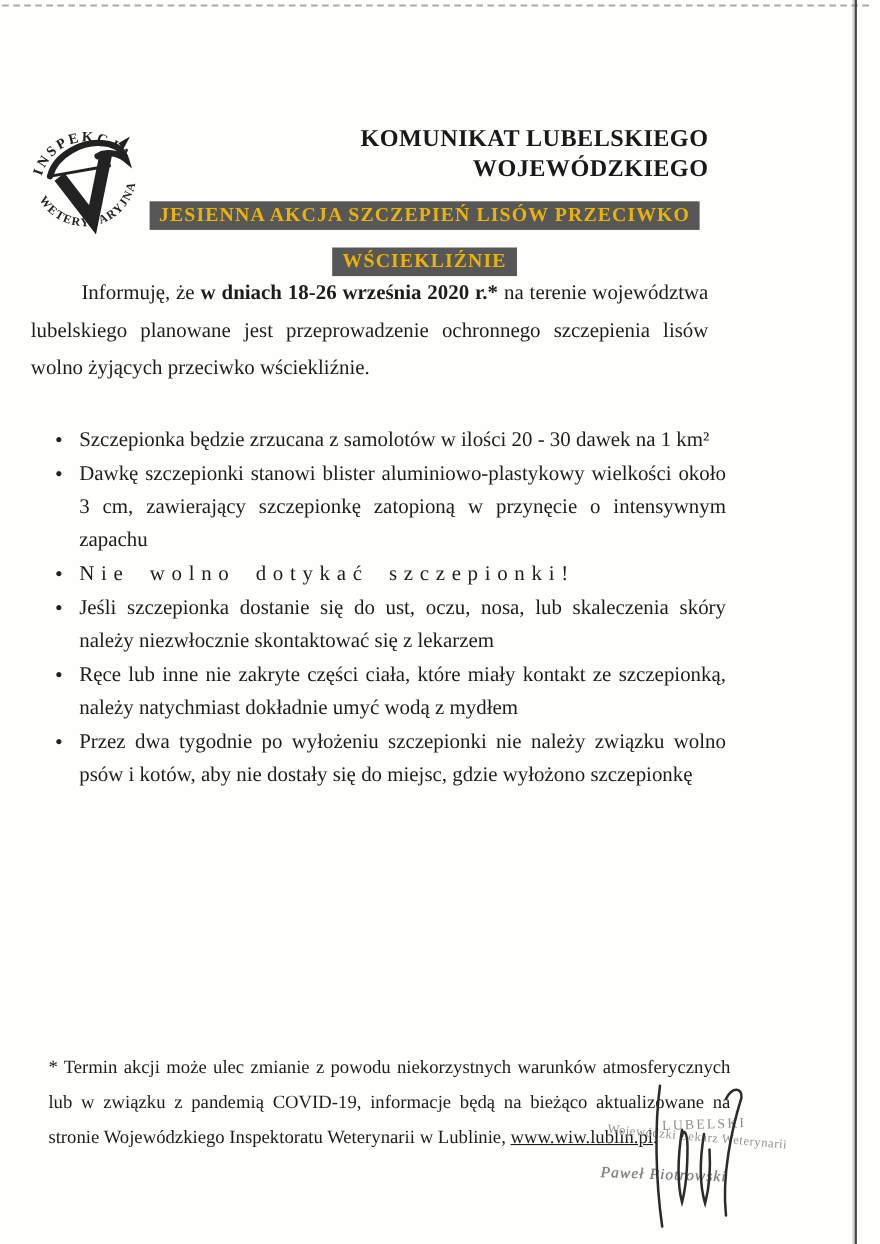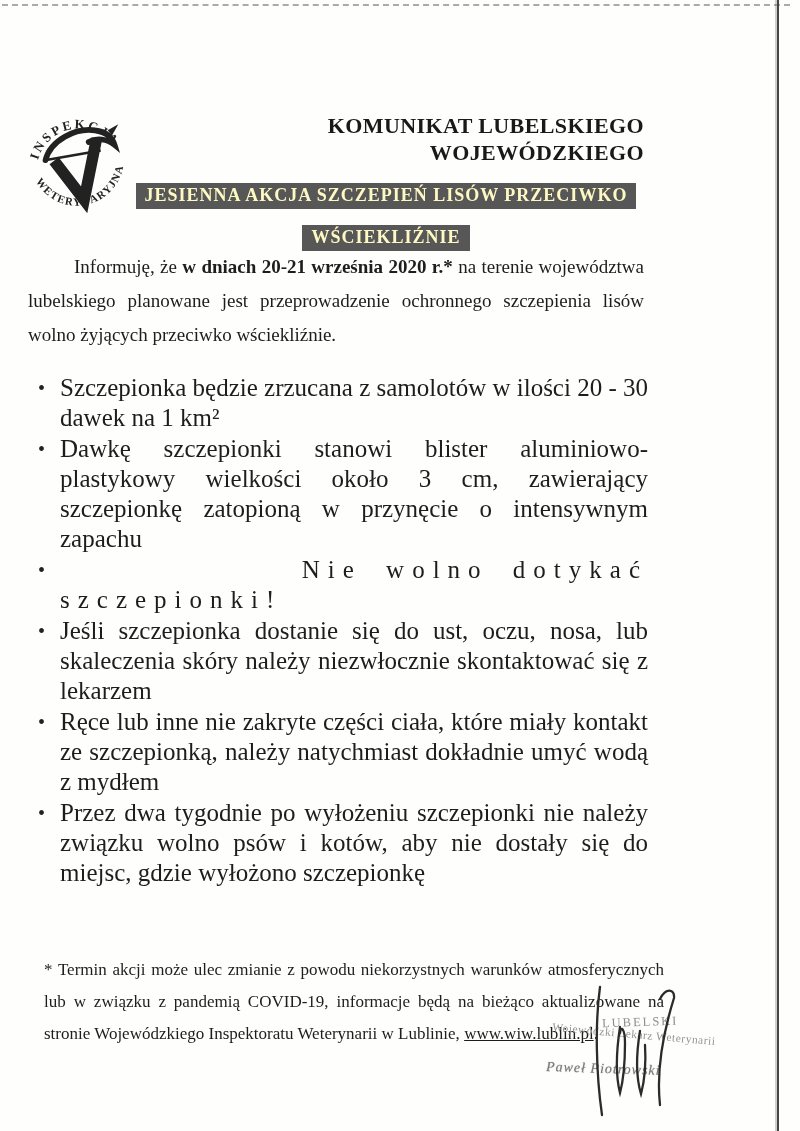--- a/index.html
+++ b/index.html
@@ -21,31 +21,31 @@
   .logo-arc{font-family:"Liberation Serif","DejaVu Serif",serif;
     font-weight:bold;fill:#222;}
   .arc-top-text{font-size:12.5px;letter-spacing:2.5px;}
   .arc-bottom-text{font-size:10.5px;letter-spacing:1.2px;}
   
   .title-block{position:absolute;left:128px;top:112px;width:516px;
     text-align:right;font-weight:bold;font-size:22px;line-height:27px;
     letter-spacing:.4px;color:#191919;}
   
   .banner{position:absolute;left:128px;top:183px;width:516px;text-align:center;}
-  .banner-line{display:inline-block;background:#575757;color:#fef9c3;
+  .banner-line{display:inline-block;background:#575757;color:#eab308;
     font-weight:bold;font-size:18px;letter-spacing:1px;
     padding:2px 9px 3px 9px;}
   .banner-line2{margin-top:16px;}
   
   .intro{position:absolute;left:28px;top:250px;width:616px;margin:0;
     font-size:19px;line-height:34px;text-align:justify;text-align-last:left;
     text-indent:46px;}
   
-  .bullets{position:absolute;left:30px;top:369px;width:614px;margin:4px;
-    padding:0;list-style:none;font-size:25px;line-height:30px;}
+  .bullets{position:absolute;left:30px;top:369px;width:614px;margin:16px;
+    padding:0;list-style:none;font-size:19px;line-height:30px;}
   .bullets li{position:relative;padding-left:26px;text-align:justify;
     text-align-last:left;margin:0 0 1px 0;}
   .bullets li::before{content:"•";position:absolute;left:4px;top:0;
     font-size:20px;color:#222;}
   .bullets li.shout{font-weight:normal;letter-spacing:.32em;word-spacing:.4em;
     text-align:right;}
   
   .footnote{position:absolute;left:44px;top:954px;width:620px;margin:0;
     font-size:17px;line-height:32px;text-align:justify;text-align-last:left;}
   .url{color:#1d1d1d;text-decoration:underline;cursor:pointer;}
@@ -97,21 +97,21 @@
 
   <header class="title-block">
     <div>KOMUNIKAT LUBELSKIEGO WOJEWÓDZKIEGO</div>
   </header>
 
   <div class="banner">
     <div><span class="banner-line">JESIENNA AKCJA SZCZEPIEŃ LISÓW PRZECIWKO</span></div>
     <div><span class="banner-line banner-line2">WŚCIEKLIŹNIE</span></div>
   </div>
 
-  <p class="intro"><span>Informuję, że </span><strong>w dniach 20-21 września 2020 r.*</strong><span> na terenie województwa lubelskiego planowane jest przeprowadzenie ochronnego szczepienia lisów wolno żyjących przeciwko wściekliźnie.</span></p>
+  <p class="intro"><span>Informuję, że </span><strong>w dniach 18-26 września 2020 r.*</strong><span> na terenie województwa lubelskiego planowane jest przeprowadzenie ochronnego szczepienia lisów wolno żyjących przeciwko wściekliźnie.</span></p>
 
   <ul class="bullets">
     <li>Szczepionka będzie zrzucana z samolotów w ilości 20 - 30 dawek na 1 km²</li>
     <li>Dawkę szczepionki stanowi blister aluminiowo-plastykowy wielkości około 3 cm, zawierający szczepionkę zatopioną w przynęcie o intensywnym zapachu</li>
     <li class="shout">Nie wolno dotykać szczepionki!</li>
     <li>Jeśli szczepionka dostanie się do ust, oczu, nosa, lub skaleczenia skóry należy niezwłocznie skontaktować się z lekarzem</li>
     <li>Ręce lub inne nie zakryte części ciała, które miały kontakt ze szczepionką, należy natychmiast dokładnie umyć wodą z mydłem</li>
     <li>Przez dwa tygodnie po wyłożeniu szczepionki nie należy związku wolno psów i kotów, aby nie dostały się do miejsc, gdzie wyłożono szczepionkę</li>
   </ul>
 

